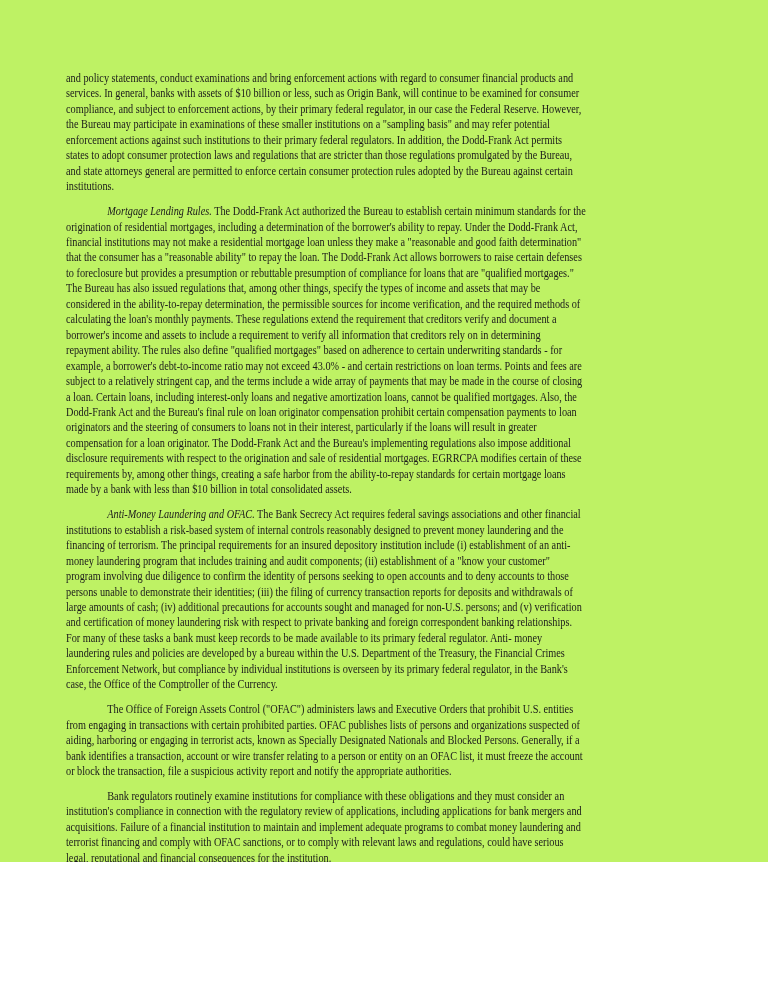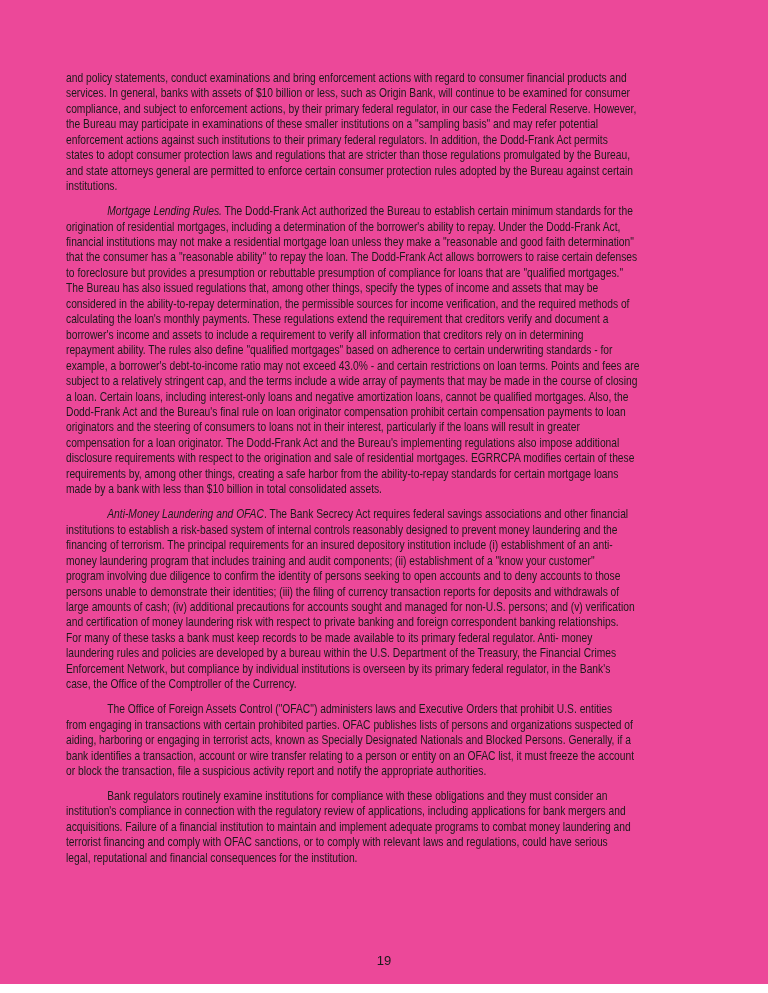--- a/index.html
+++ b/index.html
@@ -1,22 +1,22 @@
 <!DOCTYPE html>
 <html><head>
 <meta charset="utf-8">
 <style>
   html, body { margin: 0; padding: 0; background: #ffffff; }
   .page {
     position: relative;
     width: 768px;
-    height: 984px;
-    background: #ec4899;
+    height: 862px;
+    background: #bef264;
     overflow: hidden;
-    font-family: Liberation Sans, sans-serif;
+    font-family: Liberation Serif, serif;
     color: #1a1a1a;
   }
   .text-block {
     position: absolute;
     left: 66px;
     top: 70px;
     width: 824px;              
     transform: scaleX(0.778);  
     transform-origin: 0 0;
     font-size: 13.2px;

